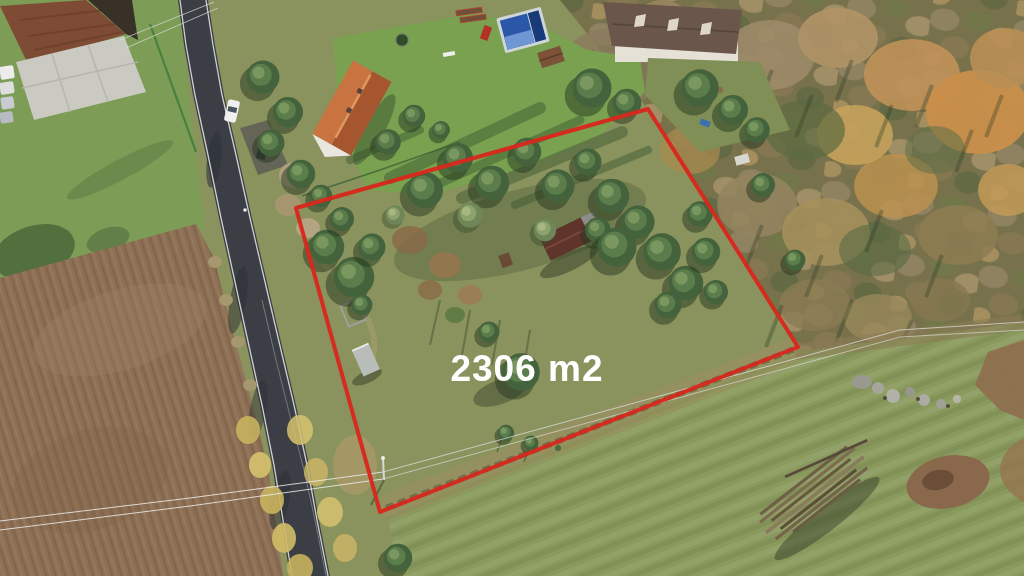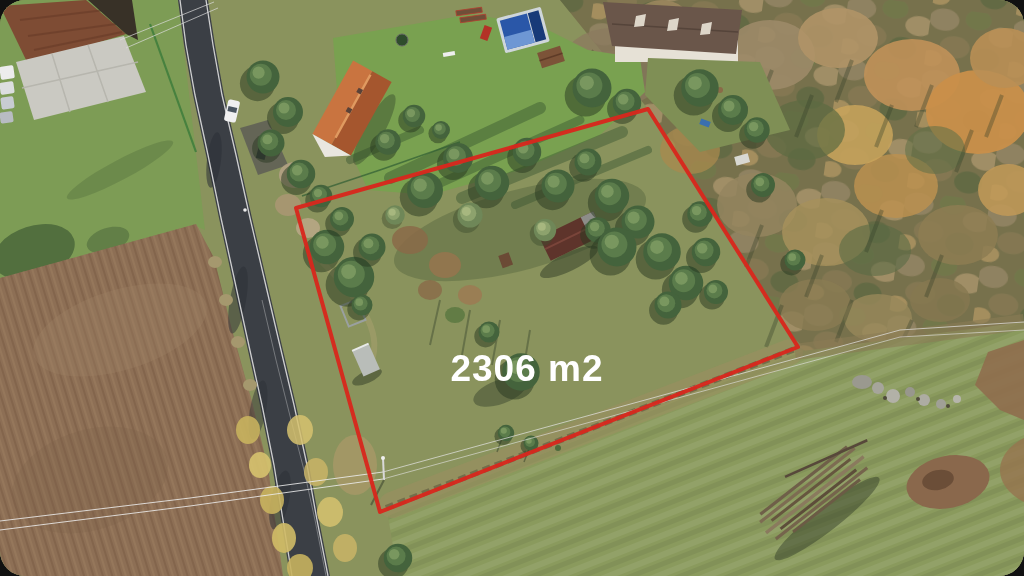--- a/index.html
+++ b/index.html
@@ -1,16 +1,16 @@
 <!DOCTYPE html>
 <html><head>
 <meta charset="utf-8">
 <style>
   html,body{margin:0;padding:0;background:#111;}
-  .stage{position:relative;width:1024px;height:576px;overflow:hidden;background:#8a935d;border-radius:25px;}
+  .stage{position:relative;width:1024px;height:576px;overflow:hidden;background:#8a935d;}
   svg{display:block;}
   .area-label{font-family:"Liberation Sans",sans-serif;font-weight:700;letter-spacing:1px;}
 </style>
 </head>
 <body>
 
 <div class="stage">
 <svg width="1024" height="576" viewBox="0 0 1024 576" xmlns="http://www.w3.org/2000/svg">
   <defs>
     <g id="conifer">

